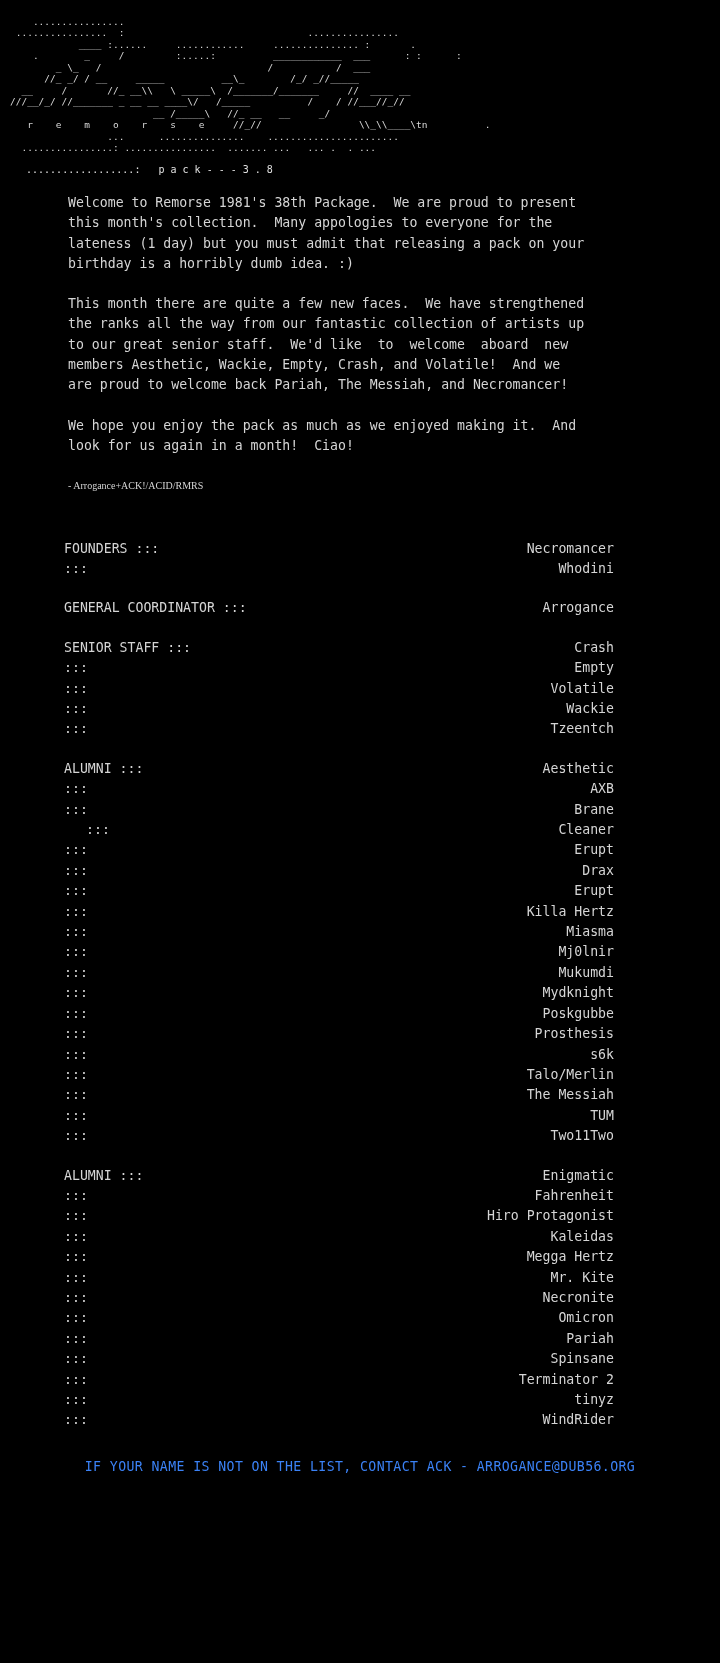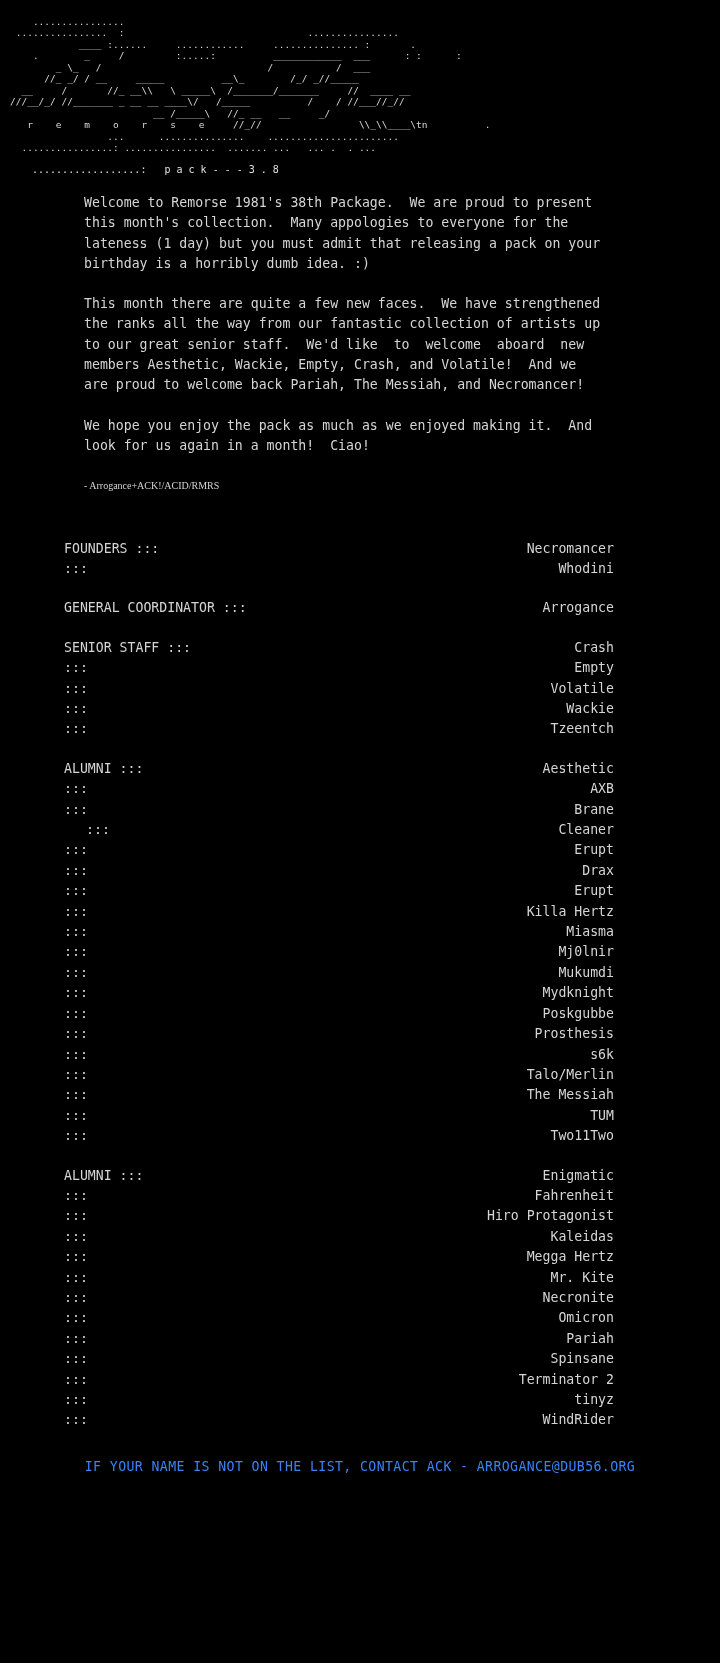--- a/index.html
+++ b/index.html
@@ -29,27 +29,27 @@
     color: #d8d8d8;
     padding: 6px 0 0 10px;
     letter-spacing: 0px;
   }
   .packline {
     white-space: pre;
     font-family: "DejaVu Sans Mono", monospace;
     font-size: 10px;
     line-height: 14px;
     color: #e0e0e0;
-    padding-left: 26px;
+    padding-left: 20px;
     margin-top: 2px;
   }
 
   
   .intro {
-    margin: 16px 0 0 16px;
+    margin: 16px 0 0 0;
     padding: 0 52px 0 68px;
   }
   .intro p {
     margin: 0 0 20px 0;
     font-family: "DejaVu Sans Mono", monospace;
     font-size: 13.2px;
     line-height: 20.3px;
     color: #d5d5d5;
     white-space: pre-wrap;
   }

